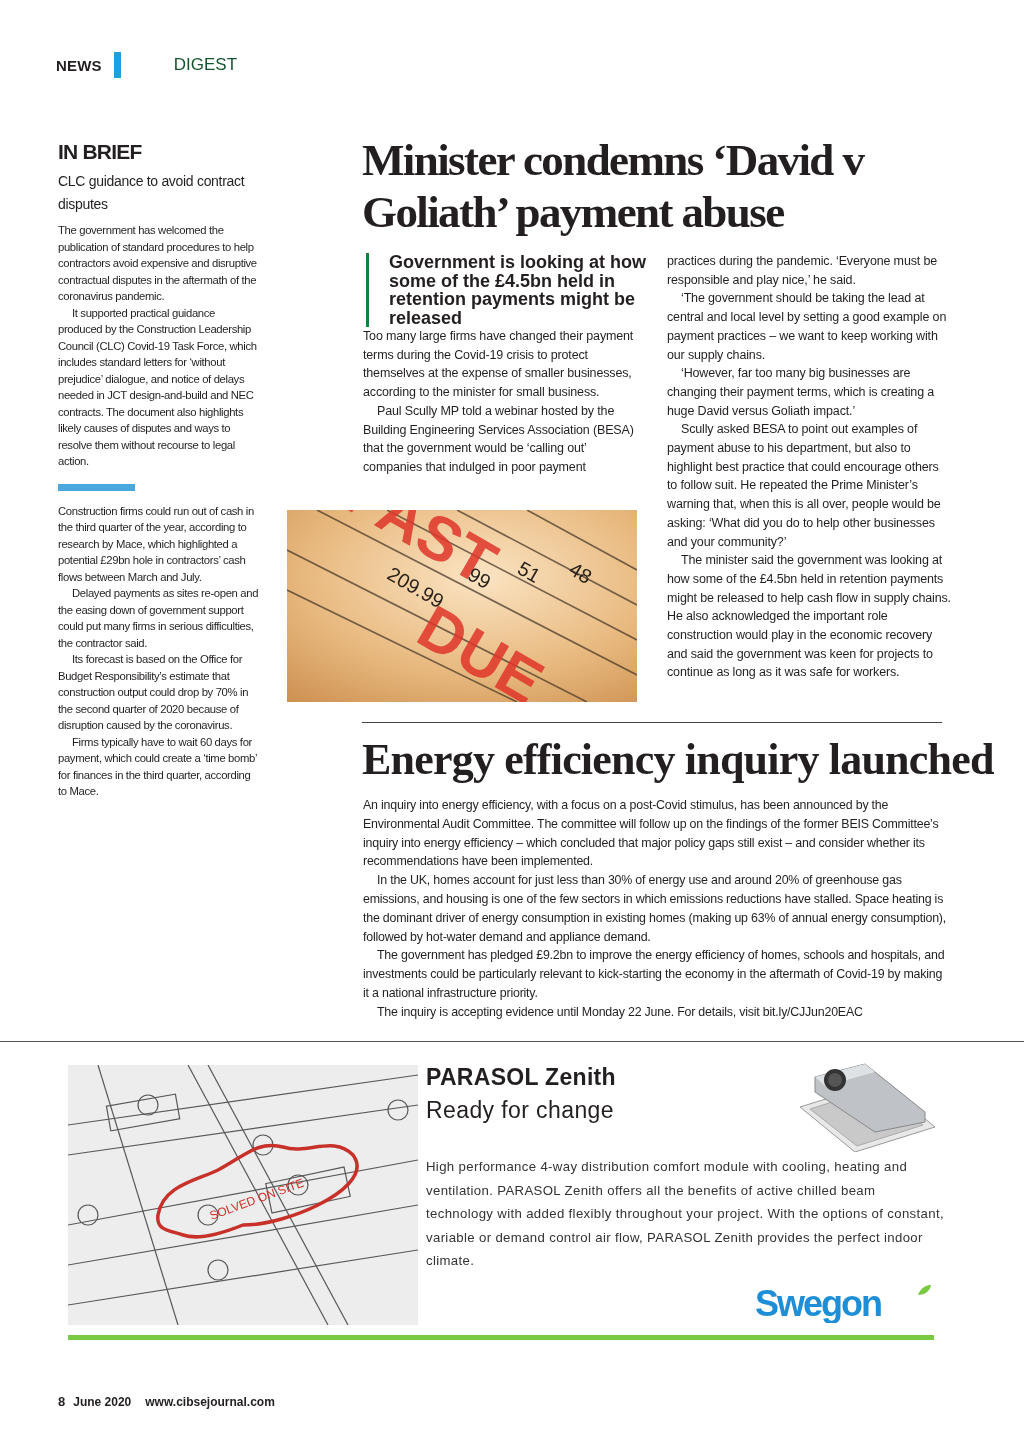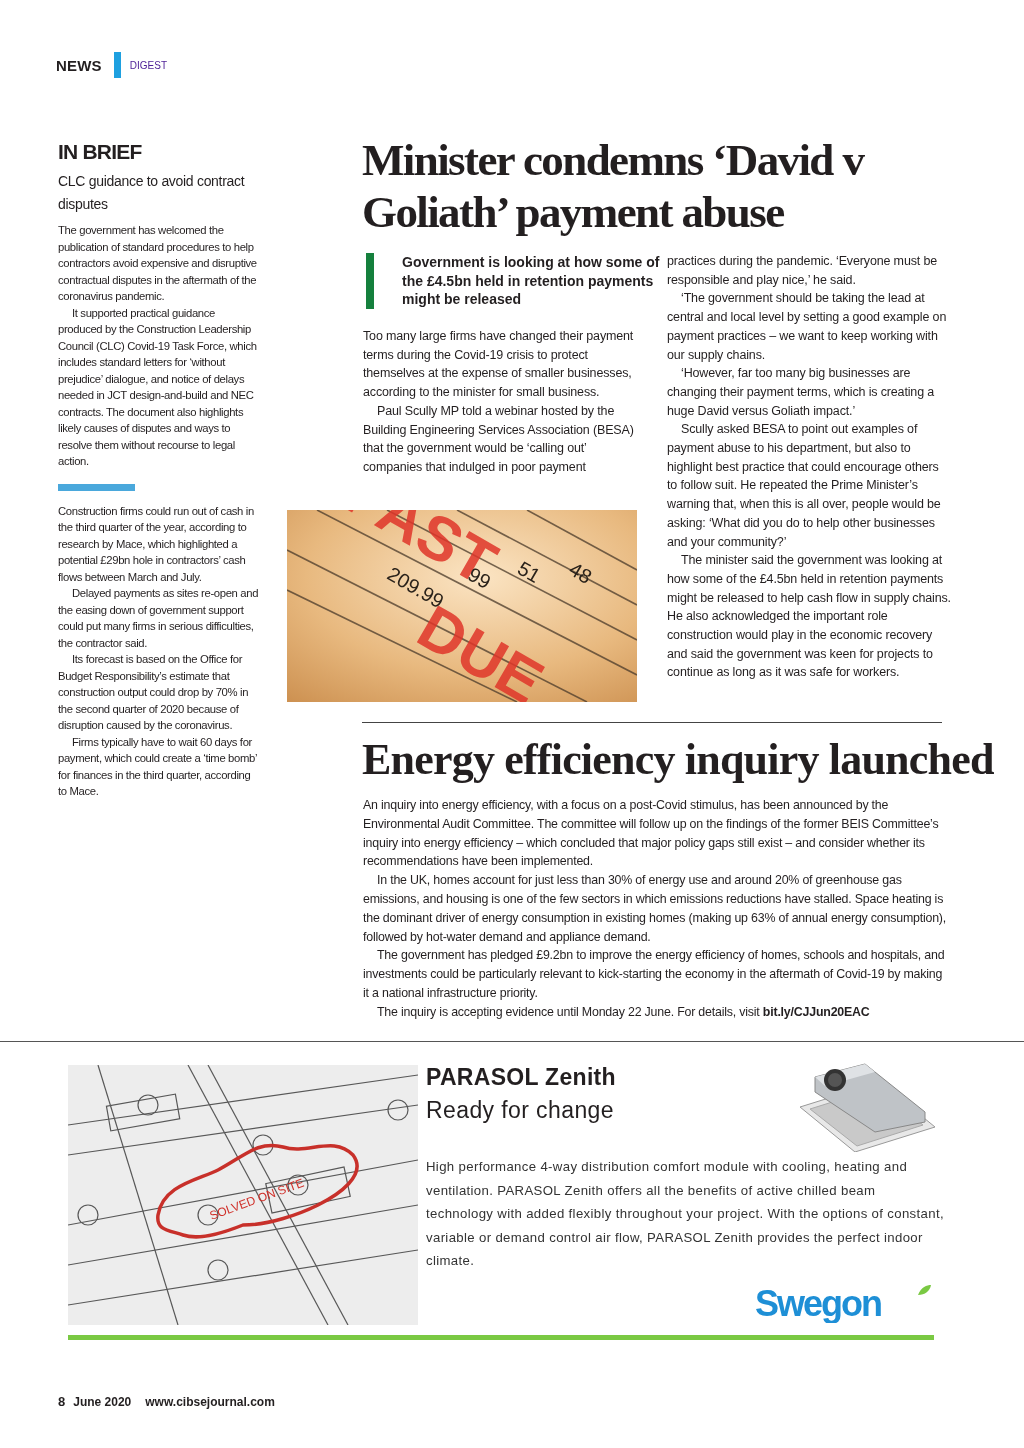--- a/index.html
+++ b/index.html
@@ -3,46 +3,46 @@
 <meta charset="utf-8">
 <style>
   html, body { margin: 0; padding: 0; background: #ffffff; }
   body { width: 1024px; height: 1448px; position: relative; overflow: hidden; color: #231f20; font-family: "Liberation Sans", sans-serif; }
   .abs { position: absolute; }
 
   
   .hdr { left: 56px; top: 52px; height: 26px; display: flex; align-items: center; }
   .hdr-news { font-weight: bold; font-size: 15px; letter-spacing: 0.2px; }
   .hdr-bar { width: 7px; height: 26px; background: #1ea0e0; margin: 0 9px 0 12px; }
-  .hdr-digest { font-size: 10px; color: #4c1d95; }
+  .hdr-digest { font-size: 17px; color: #14532d; margin-left: 44px; }
 
   
   .brief { left: 58px; top: 140px; width: 202px; }
   .brief h2 { margin: 0 0 6px 0; font-size: 21px; font-weight: bold; letter-spacing: -0.8px; }
   .brief h3 { margin: 0 0 6px 0; font-size: 14px; font-weight: normal; line-height: 23px; letter-spacing: -0.3px; }
   .brief p { margin: 0; font-size: 11.3px; line-height: 16.5px; letter-spacing: -0.35px; }
   .brief p.ind { text-indent: 14px; }
   .brief .sep { width: 77px; height: 7px; background: #4aa8dc; margin: 14px 0 12px 0; }
 
   
   .main-title { left: 362px; top: 134px; width: 590px; font-family: "Liberation Serif", serif; font-weight: bold; font-size: 45px; line-height: 52px; letter-spacing: -1.6px; margin: 0; }
-  .standfirst { left: 366px; top: 253px; width: 258px; padding-left: 28px; border-left: 8px solid #15803d; font-weight: bold; font-size: 14px; line-height: 18.5px; margin: 0; }
+  .standfirst { left: 366px; top: 253px; width: 258px; padding-left: 20px; border-left: 3px solid #15803d; font-weight: bold; font-size: 18px; line-height: 18.5px; margin: 0; }
   .col { font-size: 12.5px; line-height: 18.7px; letter-spacing: -0.15px; }
   .col p { margin: 0; }
   .col p.ind { text-indent: 14px; }
   .col1 { left: 363px; top: 327px; width: 280px; }
   .col2 { left: 667px; top: 252px; width: 285px; }
 
   .photo1 { left: 287px; top: 510px; width: 350px; height: 192px; overflow: hidden; }
 
   .rule1 { left: 362px; top: 722px; width: 580px; height: 1px; background: #444; }
 
   .title2 { left: 362px; top: 738px; font-family: "Liberation Serif", serif; font-size: 44px; line-height: 44px; letter-spacing: -0.8px; margin: 0; white-space: nowrap; }
   .col3 { left: 363px; top: 796px; width: 585px; font-size: 12.4px; line-height: 18.8px; letter-spacing: -0.2px; }
-  .col3 .link { font-weight: bold; }
+  .col3 .link { font-weight: normal; }
 
   .rule2 { left: 0; top: 1041px; width: 1024px; height: 1px; background: #555; }
 
   
   .ad-img { left: 68px; top: 1065px; width: 350px; height: 260px; overflow: hidden; background: #ececec; }
   .ad-name { left: 426px; top: 1064px; font-size: 23px; font-weight: bold; letter-spacing: 0.3px; margin: 0; }
   .ad-tag { left: 426px; top: 1097px; font-size: 23px; letter-spacing: 0.4px; color: #231f20; margin: 0; }
   .ad-body { left: 426px; top: 1155px; width: 520px; font-size: 13.2px; line-height: 23.5px; letter-spacing: 0.35px; color: #333; margin: 0; }
   .ad-product { left: 795px; top: 1062px; width: 140px; height: 90px; }
   .ad-logo { left: 755px; top: 1283px; width: 180px; height: 40px; }

